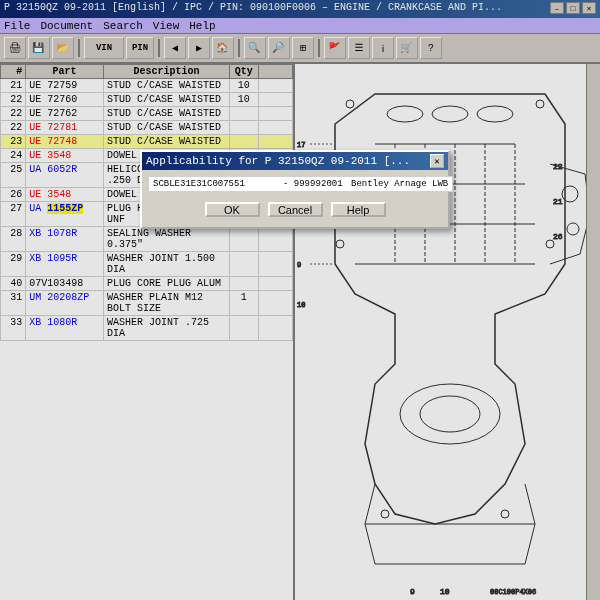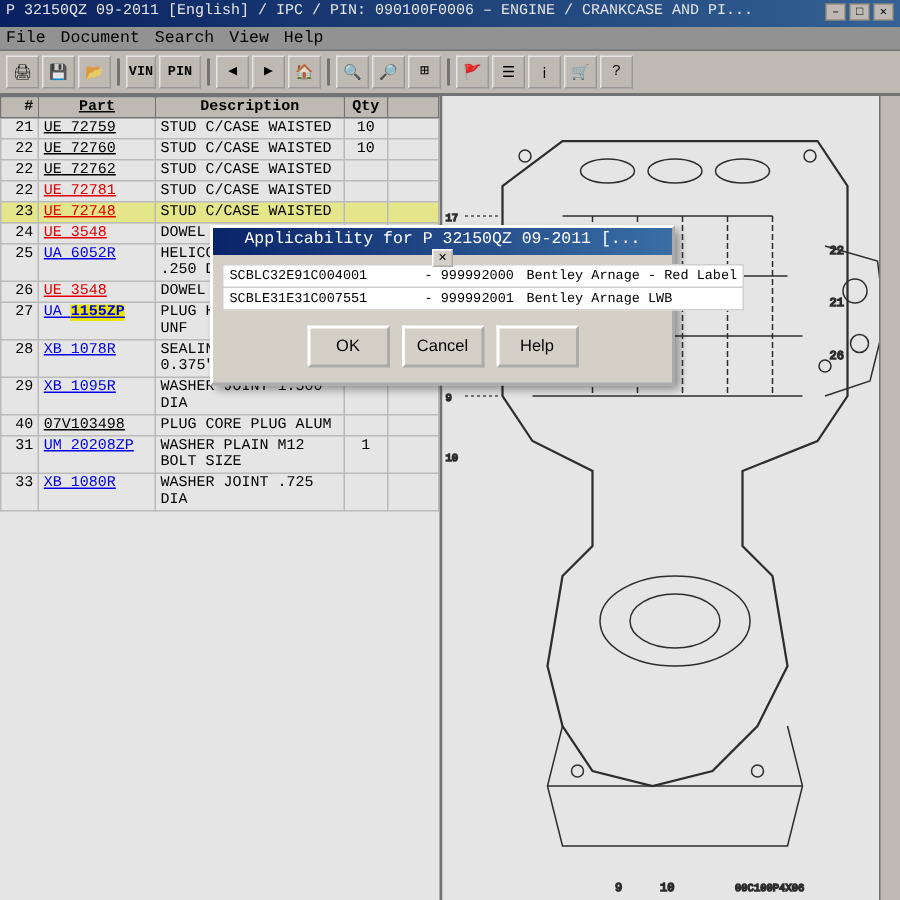--- a/index.html
+++ b/index.html
@@ -34,21 +34,21 @@
       font-size: 8px;
       display: flex;
       align-items: center;
       justify-content: center;
       cursor: pointer;
       color: #000;
     }
 
     
     #menu-bar {
-      background: #a3a3a3;
+      background: #c4b5fd;
       border-bottom: 1px solid #808080;
       padding: 1px 4px;
       display: flex;
       gap: 10px;
       height: 16px;
       align-items: center;
     }
     .menu-item {
       font-size: 11px;
       cursor: pointer;
@@ -119,21 +119,21 @@
     tbody tr {
       border-bottom: 1px solid #c0c0c0;
     }
     tbody td {
       border: 1px solid #d0d0d0;
       padding: 1px 3px;
       vertical-align: top;
       font-size: 10px;
     }
     .col-num { width: 22px; text-align: right; }
-    .col-part { width: 68px; text-decoration: underline; }
+    .col-part { width: 68px; }
     .col-desc { width: 110px; }
     .col-qty { width: 22px; text-align: center; }
     .col-extra { width: 30px; }
 
     .part-red { color: red; }
     .part-blue { color: blue; }
     .highlighted-row { background: #ffff99 !important; }
 
     
     #diagram-panel {
@@ -184,21 +184,20 @@
     }
     #modal-title-bar {
       background: linear-gradient(to right, #0a246a, #3a6ea5);
       color: white;
       font-size: 11px;
       padding: 2px 4px;
       display: flex;
       justify-content: space-between;
       align-items: center;
       height: 18px;
-      flex-direction: column;
     }
     #modal-close-btn {
       background: #d4d0c8;
       border: 1px outset #fff;
       width: 14px;
       height: 14px;
       font-size: 9px;
       display: flex;
       align-items: center;
       justify-content: center;
@@ -226,21 +225,21 @@
     #modal-buttons {
       display: flex;
       justify-content: center;
       gap: 8px;
       padding: 4px 0;
     }
     .modal-btn {
       background: #d4d0c8;
       border: 2px outset #fff;
       width: 55px;
-      height: 28px;
+      height: 15px;
       font-size: 11px;
       cursor: pointer;
       display: flex;
       align-items: center;
       justify-content: center;
       font-family: Arial, sans-serif;
     }
   </style>
 </head>
 <body>
@@ -260,21 +259,21 @@
   <span class="menu-item">Search</span>
   <span class="menu-item">View</span>
   <span class="menu-item">Help</span>
 </div>
 
 <div id="toolbar">
   <div class="toolbar-btn">🖨</div>
   <div class="toolbar-btn">💾</div>
   <div class="toolbar-btn">📂</div>
   <div class="toolbar-separator"></div>
-  <div class="toolbar-btn" style="width:20px;font-size:9px;font-weight:bold;">VIN</div>
+  <div class="toolbar-btn" style="width:40px;font-size:9px;font-weight:bold;">VIN</div>
   <div class="toolbar-btn" style="width:28px;font-size:9px;font-weight:bold;">PIN</div>
   <div class="toolbar-separator"></div>
   <div class="toolbar-btn">◀</div>
   <div class="toolbar-btn">▶</div>
   <div class="toolbar-btn">🏠</div>
   <div class="toolbar-separator"></div>
   <div class="toolbar-btn">🔍</div>
   <div class="toolbar-btn">🔎</div>
   <div class="toolbar-btn">⊞</div>
   <div class="toolbar-separator"></div>
@@ -472,23 +471,20 @@
 
   <div id="modal-dialog">
     <div id="modal-title-bar">
       <span>Applicability for P 32150QZ 09-2011 [...</span>
       <div id="modal-close-btn">✕</div>
     </div>
     <div id="modal-body">
       <table id="applicability-table">
         <tbody id="applicability-tbody">
             <tr>
-              <td style="font-family: &quot;Courier New&quot;, monospace; font-size: 9px; padding: 2px 4px; white-space: nowrap;"><span style="display: inline-block; width: 130px;">SCBLC32E91C004001</span><span style="display: inline-block; width: 38px;">- 99999</span><span style="display: inline-block; width: 30px;">2000</span><span>Bentley Arnage - Red Label</span></td>
-            </tr>
-            <tr>
               <td style="font-family: &quot;Courier New&quot;, monospace; font-size: 9px; padding: 2px 4px; white-space: nowrap;"><span style="display: inline-block; width: 130px;">SCBLE31E31C007551</span><span style="display: inline-block; width: 38px;">- 99999</span><span style="display: inline-block; width: 30px;">2001</span><span>Bentley Arnage LWB</span></td>
             </tr>
           </tbody>
       </table>
       <div id="modal-buttons">
         <button class="modal-btn">OK</button>
         <button class="modal-btn">Cancel</button>
         <button class="modal-btn">Help</button>
       </div>
     </div>

